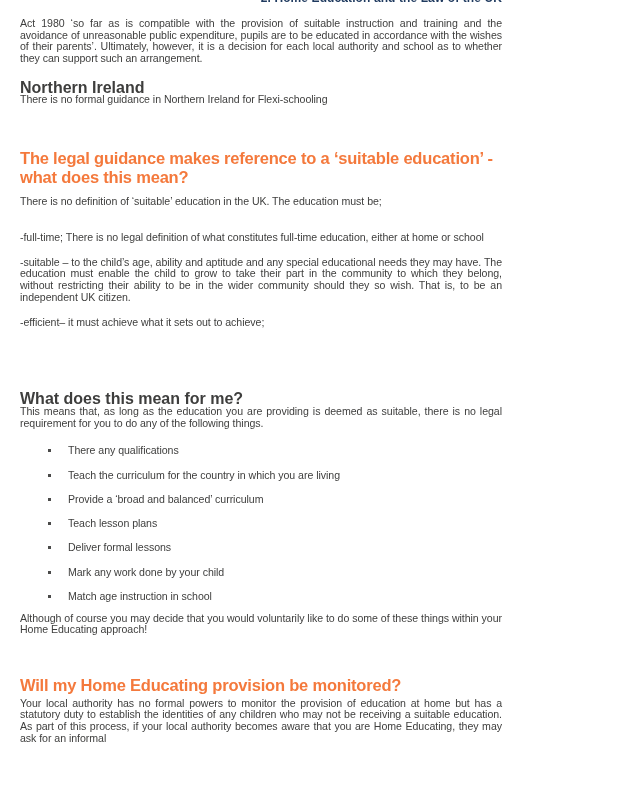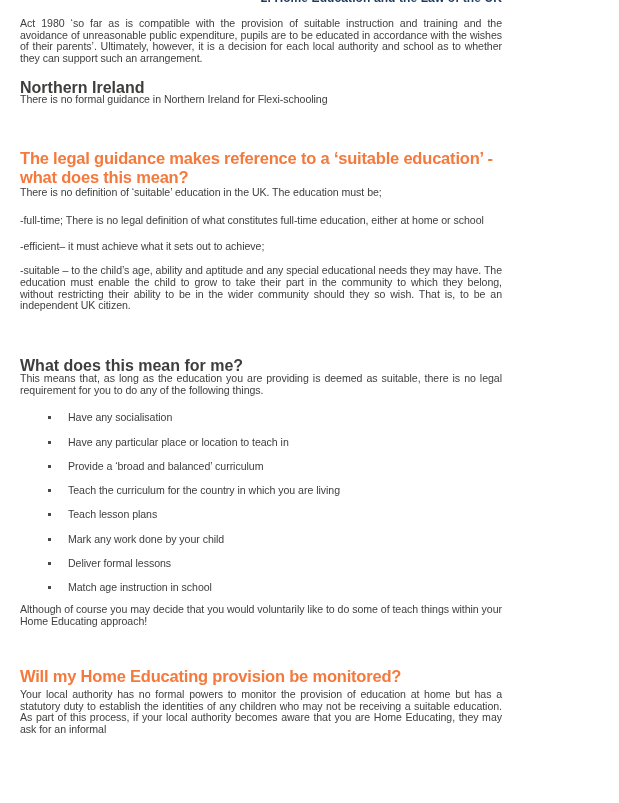--- a/index.html
+++ b/index.html
@@ -29,25 +29,25 @@
     font-size: 16px; line-height: 11.7px; font-weight: bold; color: #3e3e3d;
   }
 
   .orange-heading {
     color: #f4793c; font-weight: bold;
     font-size: 16.5px; line-height: 18.5px; letter-spacing: -0.2px;
   }
 
   .mt-p1 { margin-top: 13px; }
   .mt-ni-head { margin-top: 17px; }
-  .mt-h1 { margin-top: 44px; margin-bottom: 1px; }
-  .mt-fulltime { margin-top: 16px; }
+  .mt-h1 { margin-top: 44px; margin-bottom: 10px; }
+  .mt-fulltime { margin-top: 24px; }
   .mt-efficient { margin-top: 14px; }
   .mt-suitable { margin-top: 13px; }
-  .mt-bold2 { margin-top: 48px; }
+  .mt-bold2 { margin-top: 64px; }
   .mt-thismeans { margin-top: 1px; }
   .mt-although { margin-top: 10px; }
   .mt-h2 { margin-top: 40px; margin-bottom: 3px; }
 
   ul.no-requirements {
     list-style: none;
     margin: 16px 0 0 28px;
   }
   ul.no-requirements li {
     position: relative;
@@ -75,38 +75,37 @@
   <p class="subhead mt-ni-head">Northern Ireland</p>
 
   <p class="body-text">There is no formal guidance in Northern Ireland for Flexi-schooling</p>
 
   <h2 class="orange-heading mt-h1">The legal guidance makes reference to a ‘suitable education’ - what does this mean?</h2>
 
   <p class="body-text">There is no definition of ‘suitable’ education in the UK. The education must be;</p>
 
   <p class="body-text mt-fulltime">-full-time; There is no legal definition of what constitutes full-time education, either at home or school</p>
 
+  <p class="body-text just mt-suitable">-suitable – to the child’s age, ability and aptitude and any special educational needs they may have. The education must enable the child to grow to take their part in the community to which they belong, without restricting their ability to be in the wider community should they so wish. That is, to be an independent UK citizen.</p>
+
   <p class="body-text mt-efficient">-efficient– it must achieve what it sets out to achieve;</p>
-
-  <p class="body-text just mt-suitable">-suitable – to the child’s age, ability and aptitude and any special educational needs they may have. The education must enable the child to grow to take their part in the community to which they belong, without restricting their ability to be in the wider community should they so wish. That is, to be an independent UK citizen.</p>
 
   <p class="subhead mt-bold2">What does this mean for me?</p>
 
   <p class="body-text just mt-thismeans">This means that, as long as the education you are providing is deemed as suitable, there is no legal requirement for you to do any of the following things.</p>
 
   <ul class="no-requirements">
-    <li><span class="bullet-sq"></span><span>Have any socialisation</span></li>
-    <li><span class="bullet-sq"></span><span>Have any particular place or location to teach in</span></li>
+    <li><span class="bullet-sq"></span><span>There any qualifications</span></li>
+    <li><span class="bullet-sq"></span><span>Teach the curriculum for the country in which you are living</span></li>
     <li><span class="bullet-sq"></span><span>Provide a ‘broad and balanced’ curriculum</span></li>
-    <li><span class="bullet-sq"></span><span>Teach the curriculum for the country in which you are living</span></li>
     <li><span class="bullet-sq"></span><span>Teach lesson plans</span></li>
+    <li><span class="bullet-sq"></span><span>Deliver formal lessons</span></li>
     <li><span class="bullet-sq"></span><span>Mark any work done by your child</span></li>
-    <li><span class="bullet-sq"></span><span>Deliver formal lessons</span></li>
     <li><span class="bullet-sq"></span><span>Match age instruction in school</span></li>
   </ul>
 
-  <p class="body-text just mt-although">Although of course you may decide that you would voluntarily like to do some of teach things within your Home Educating approach!</p>
+  <p class="body-text just mt-although">Although of course you may decide that you would voluntarily like to do some of these things within your Home Educating approach!</p>
 
   <h2 class="orange-heading mt-h2">Will my Home Educating provision be monitored?</h2>
 
   <p class="body-text just">Your local authority has no formal powers to monitor the provision of education at home but has a statutory duty to establish the identities of any children who may not be receiving a suitable education. As part of this process, if your local authority becomes aware that you are Home Educating, they may ask for an informal</p>
 
 </div>
 
 </body></html>

